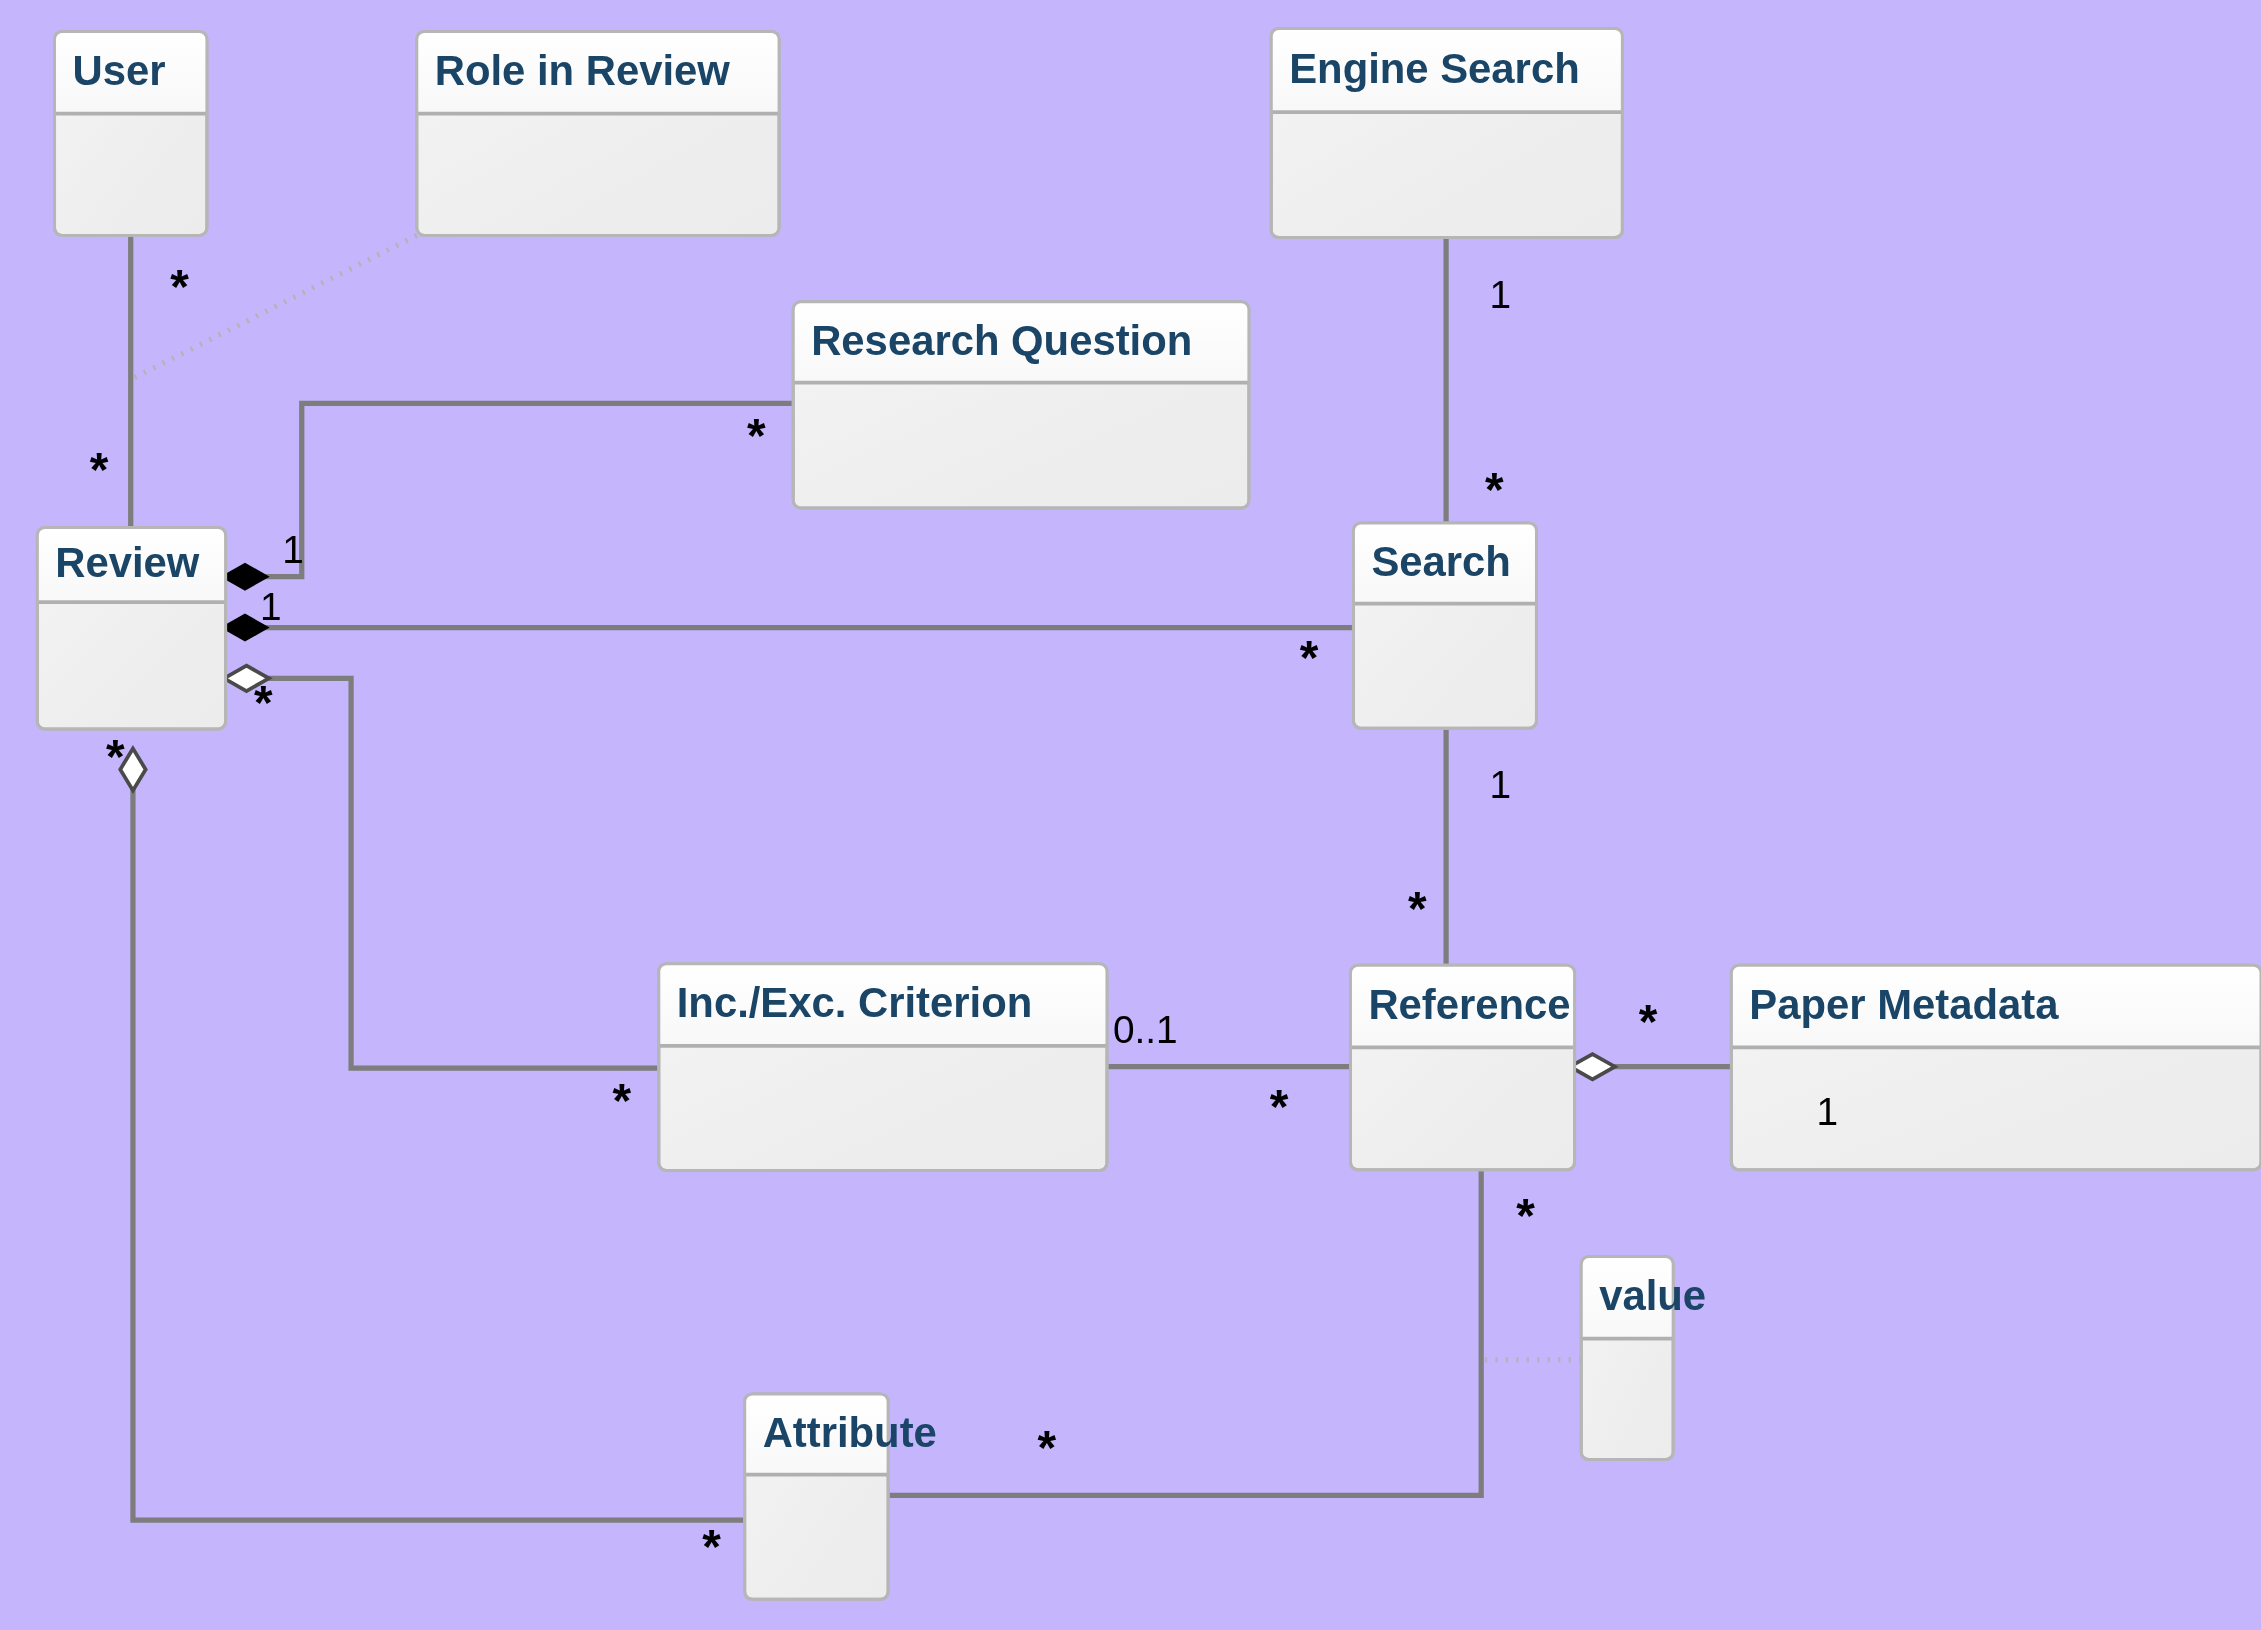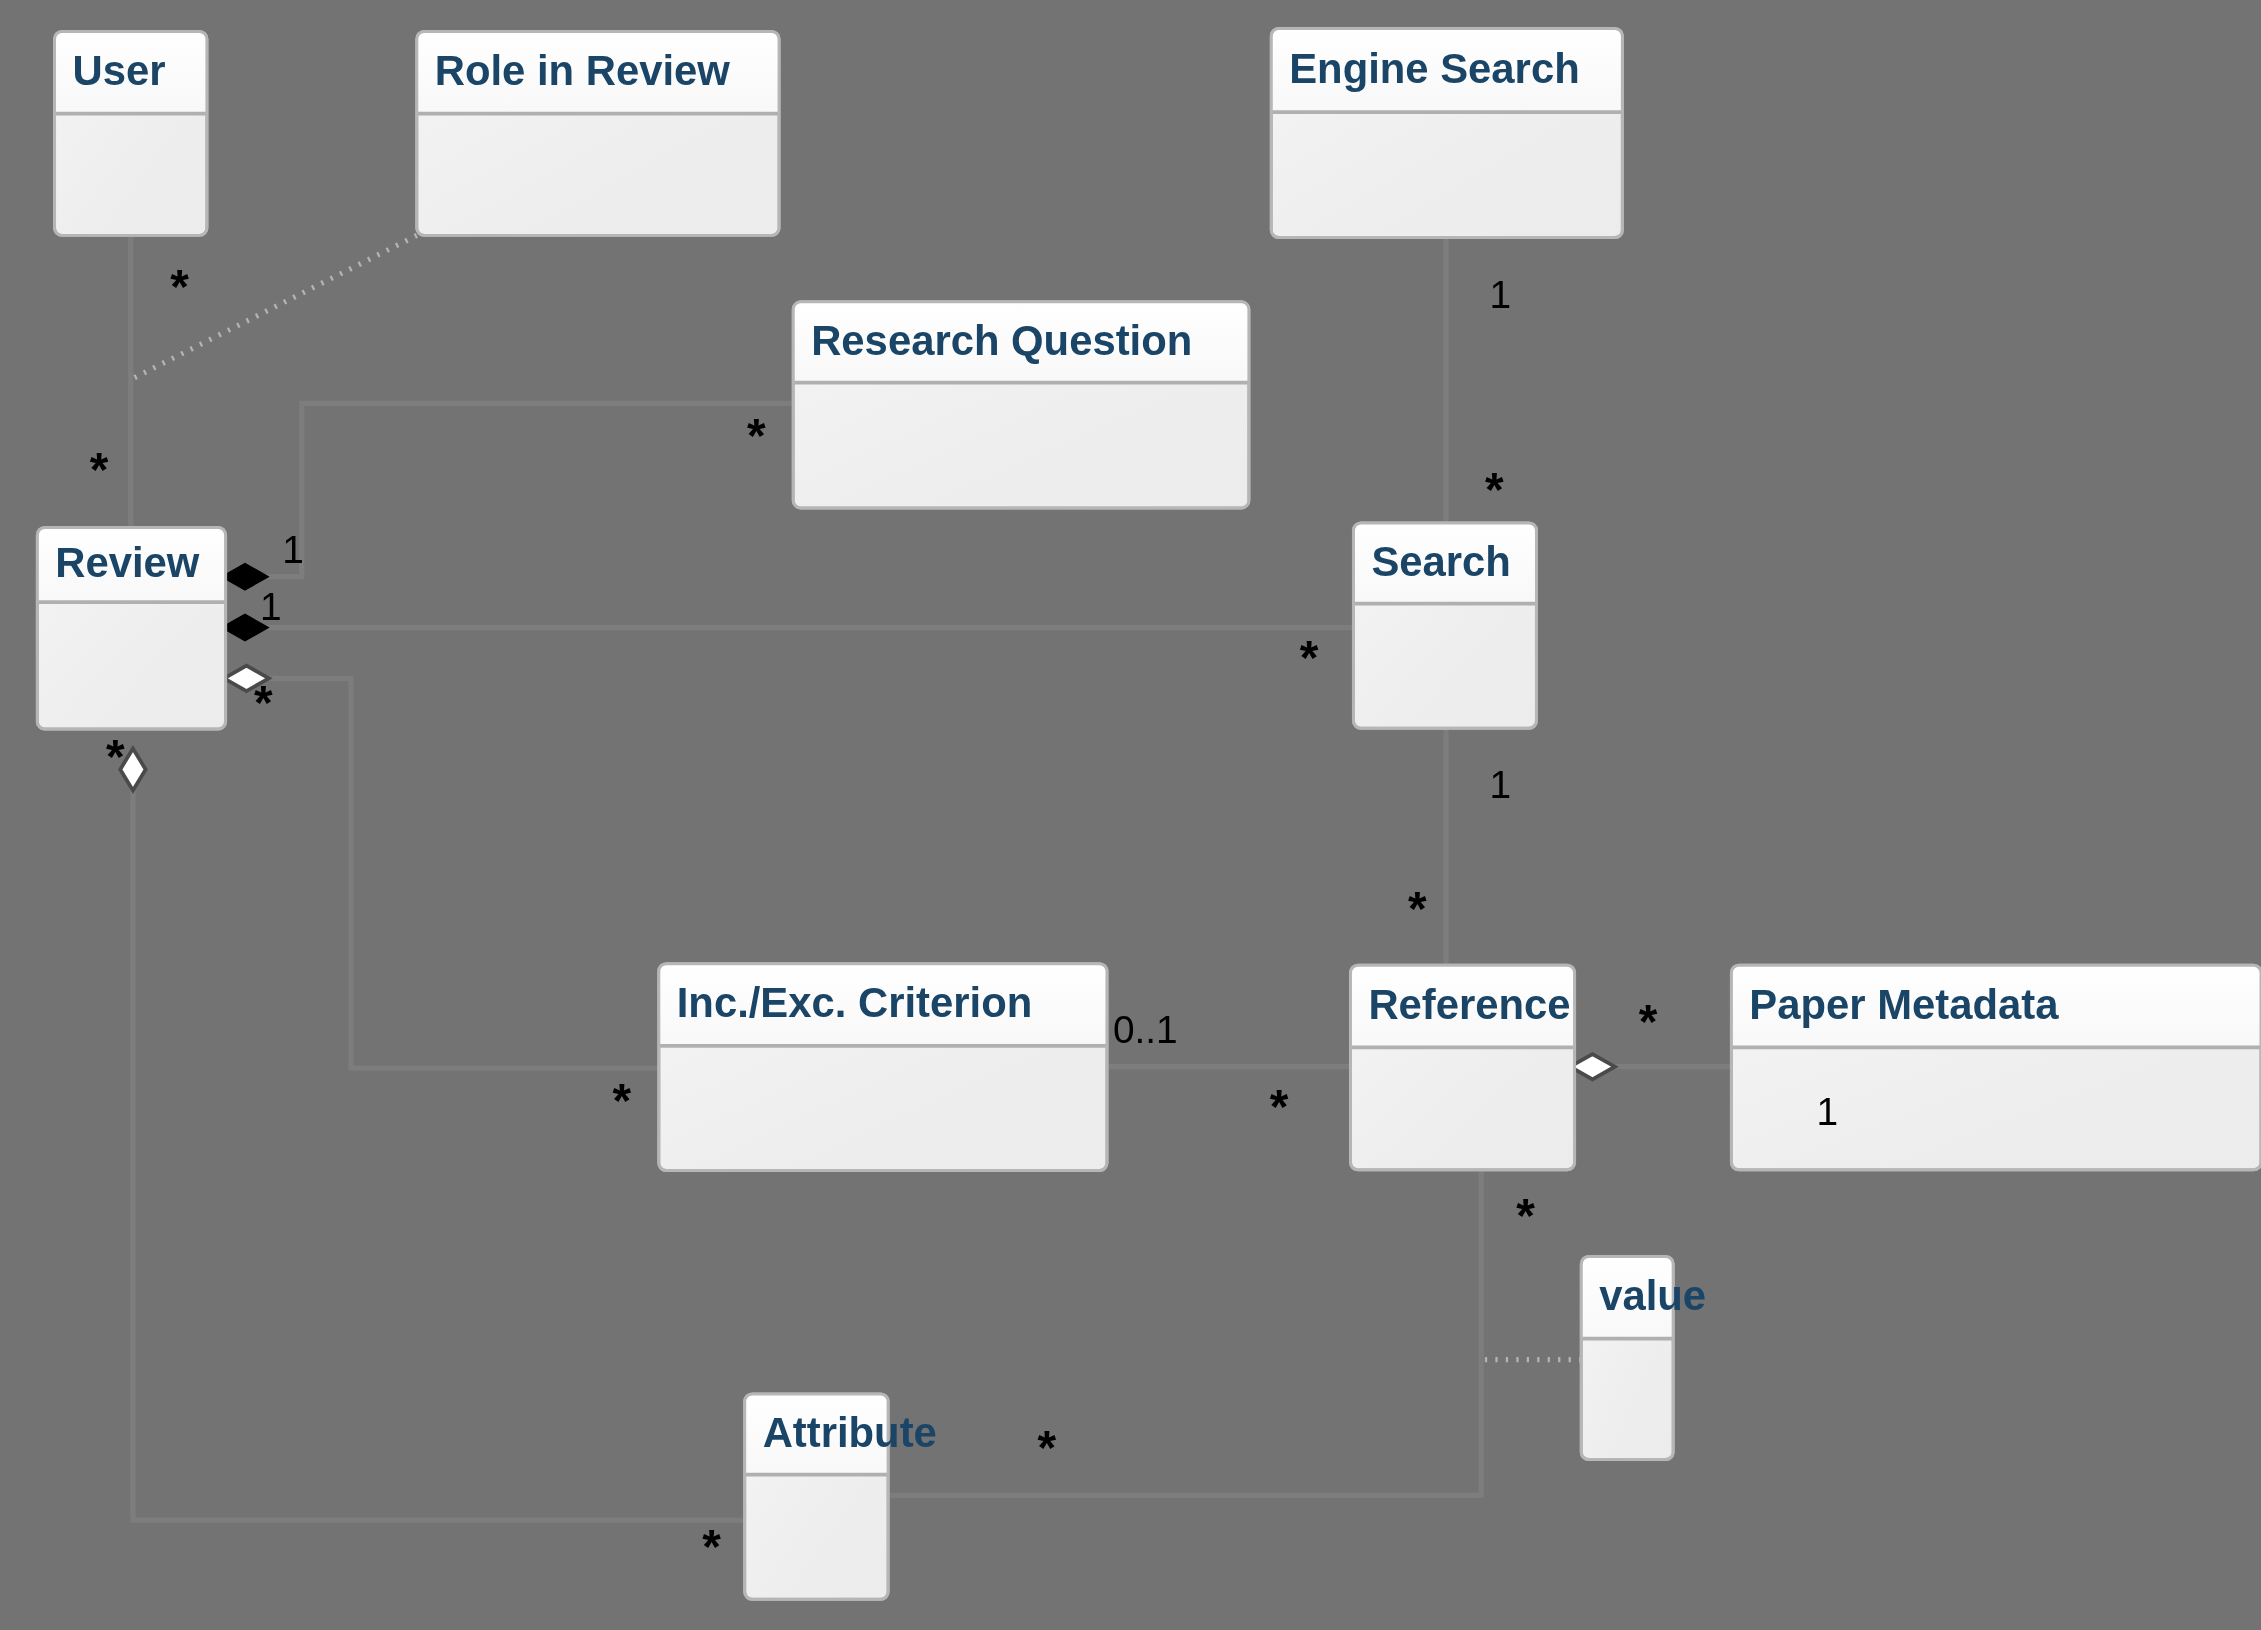--- a/index.html
+++ b/index.html
@@ -8,21 +8,21 @@
     padding: 0;
     background: #ffffff;
   }
   body {
     font-family: "Liberation Sans", sans-serif;
   }
   #diagram-root {
     position: relative;
     width: 2261px;
     height: 1630px;
-    background: #737373;
+    background: #c4b5fd;
     overflow: hidden;
   }
   svg.canvas {
     position: absolute;
     top: 0;
     left: 0;
     width: 2261px;
     height: 1630px;
   }
   .uml-class-title {

